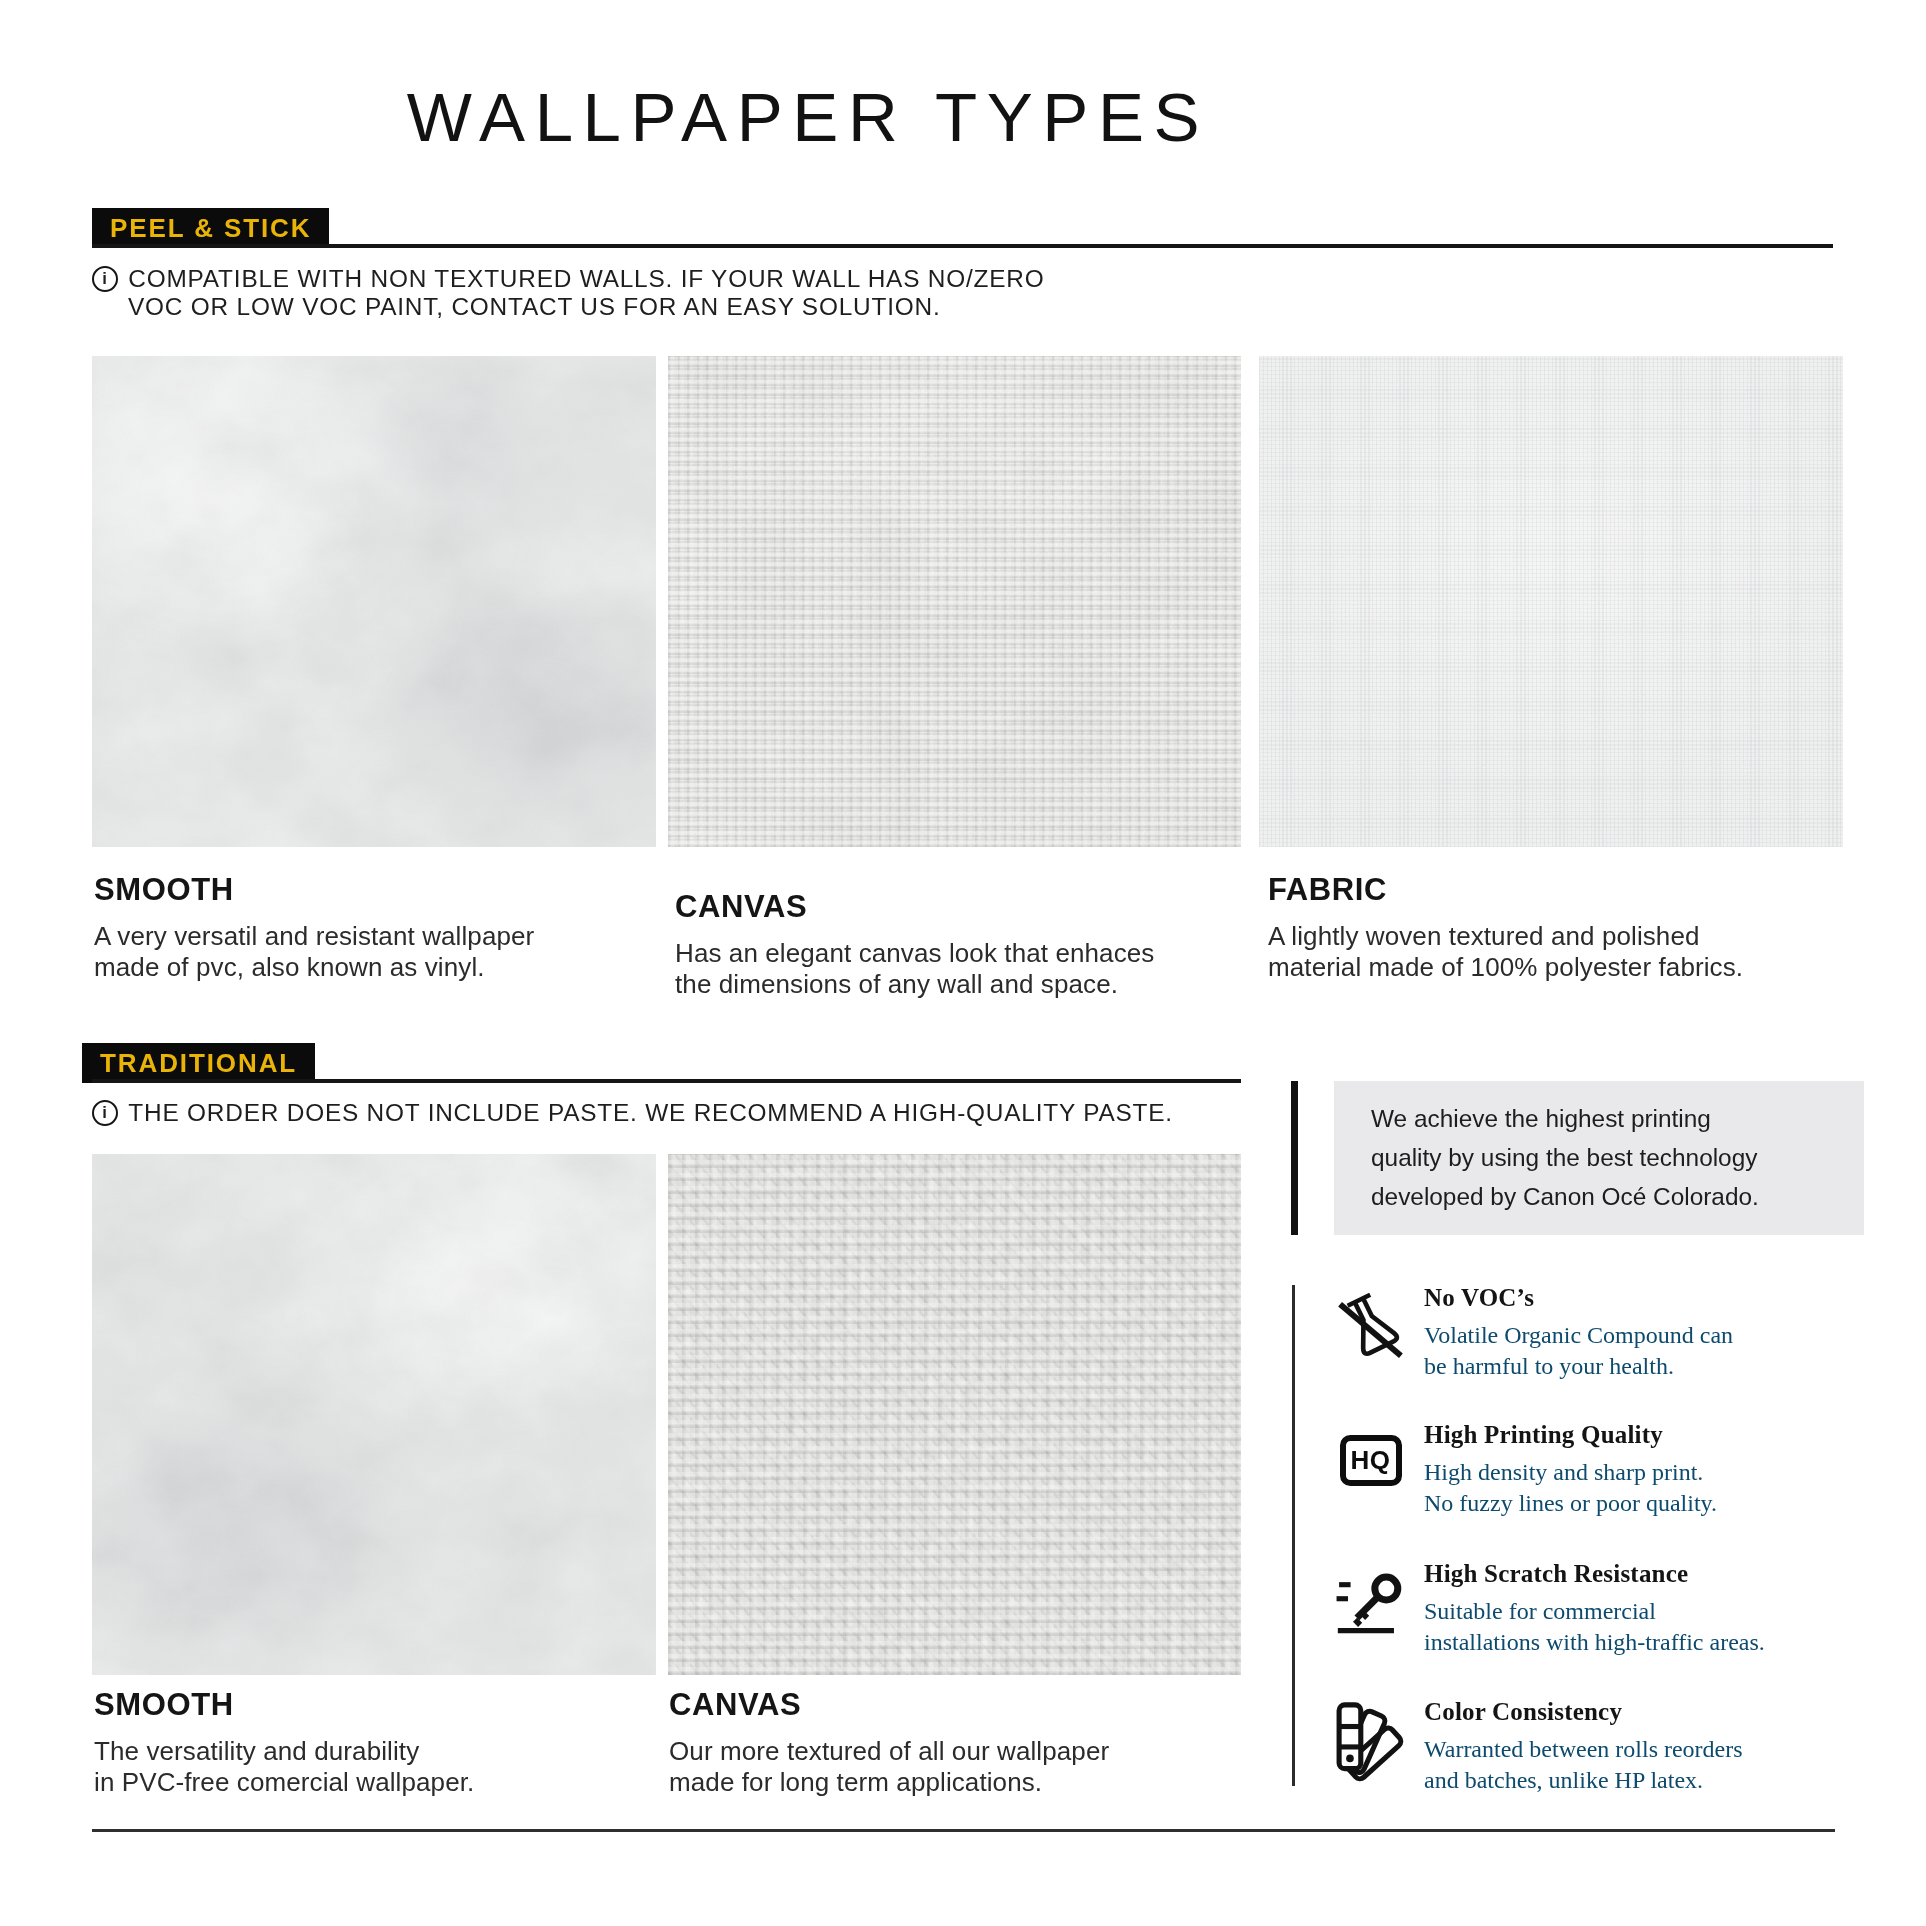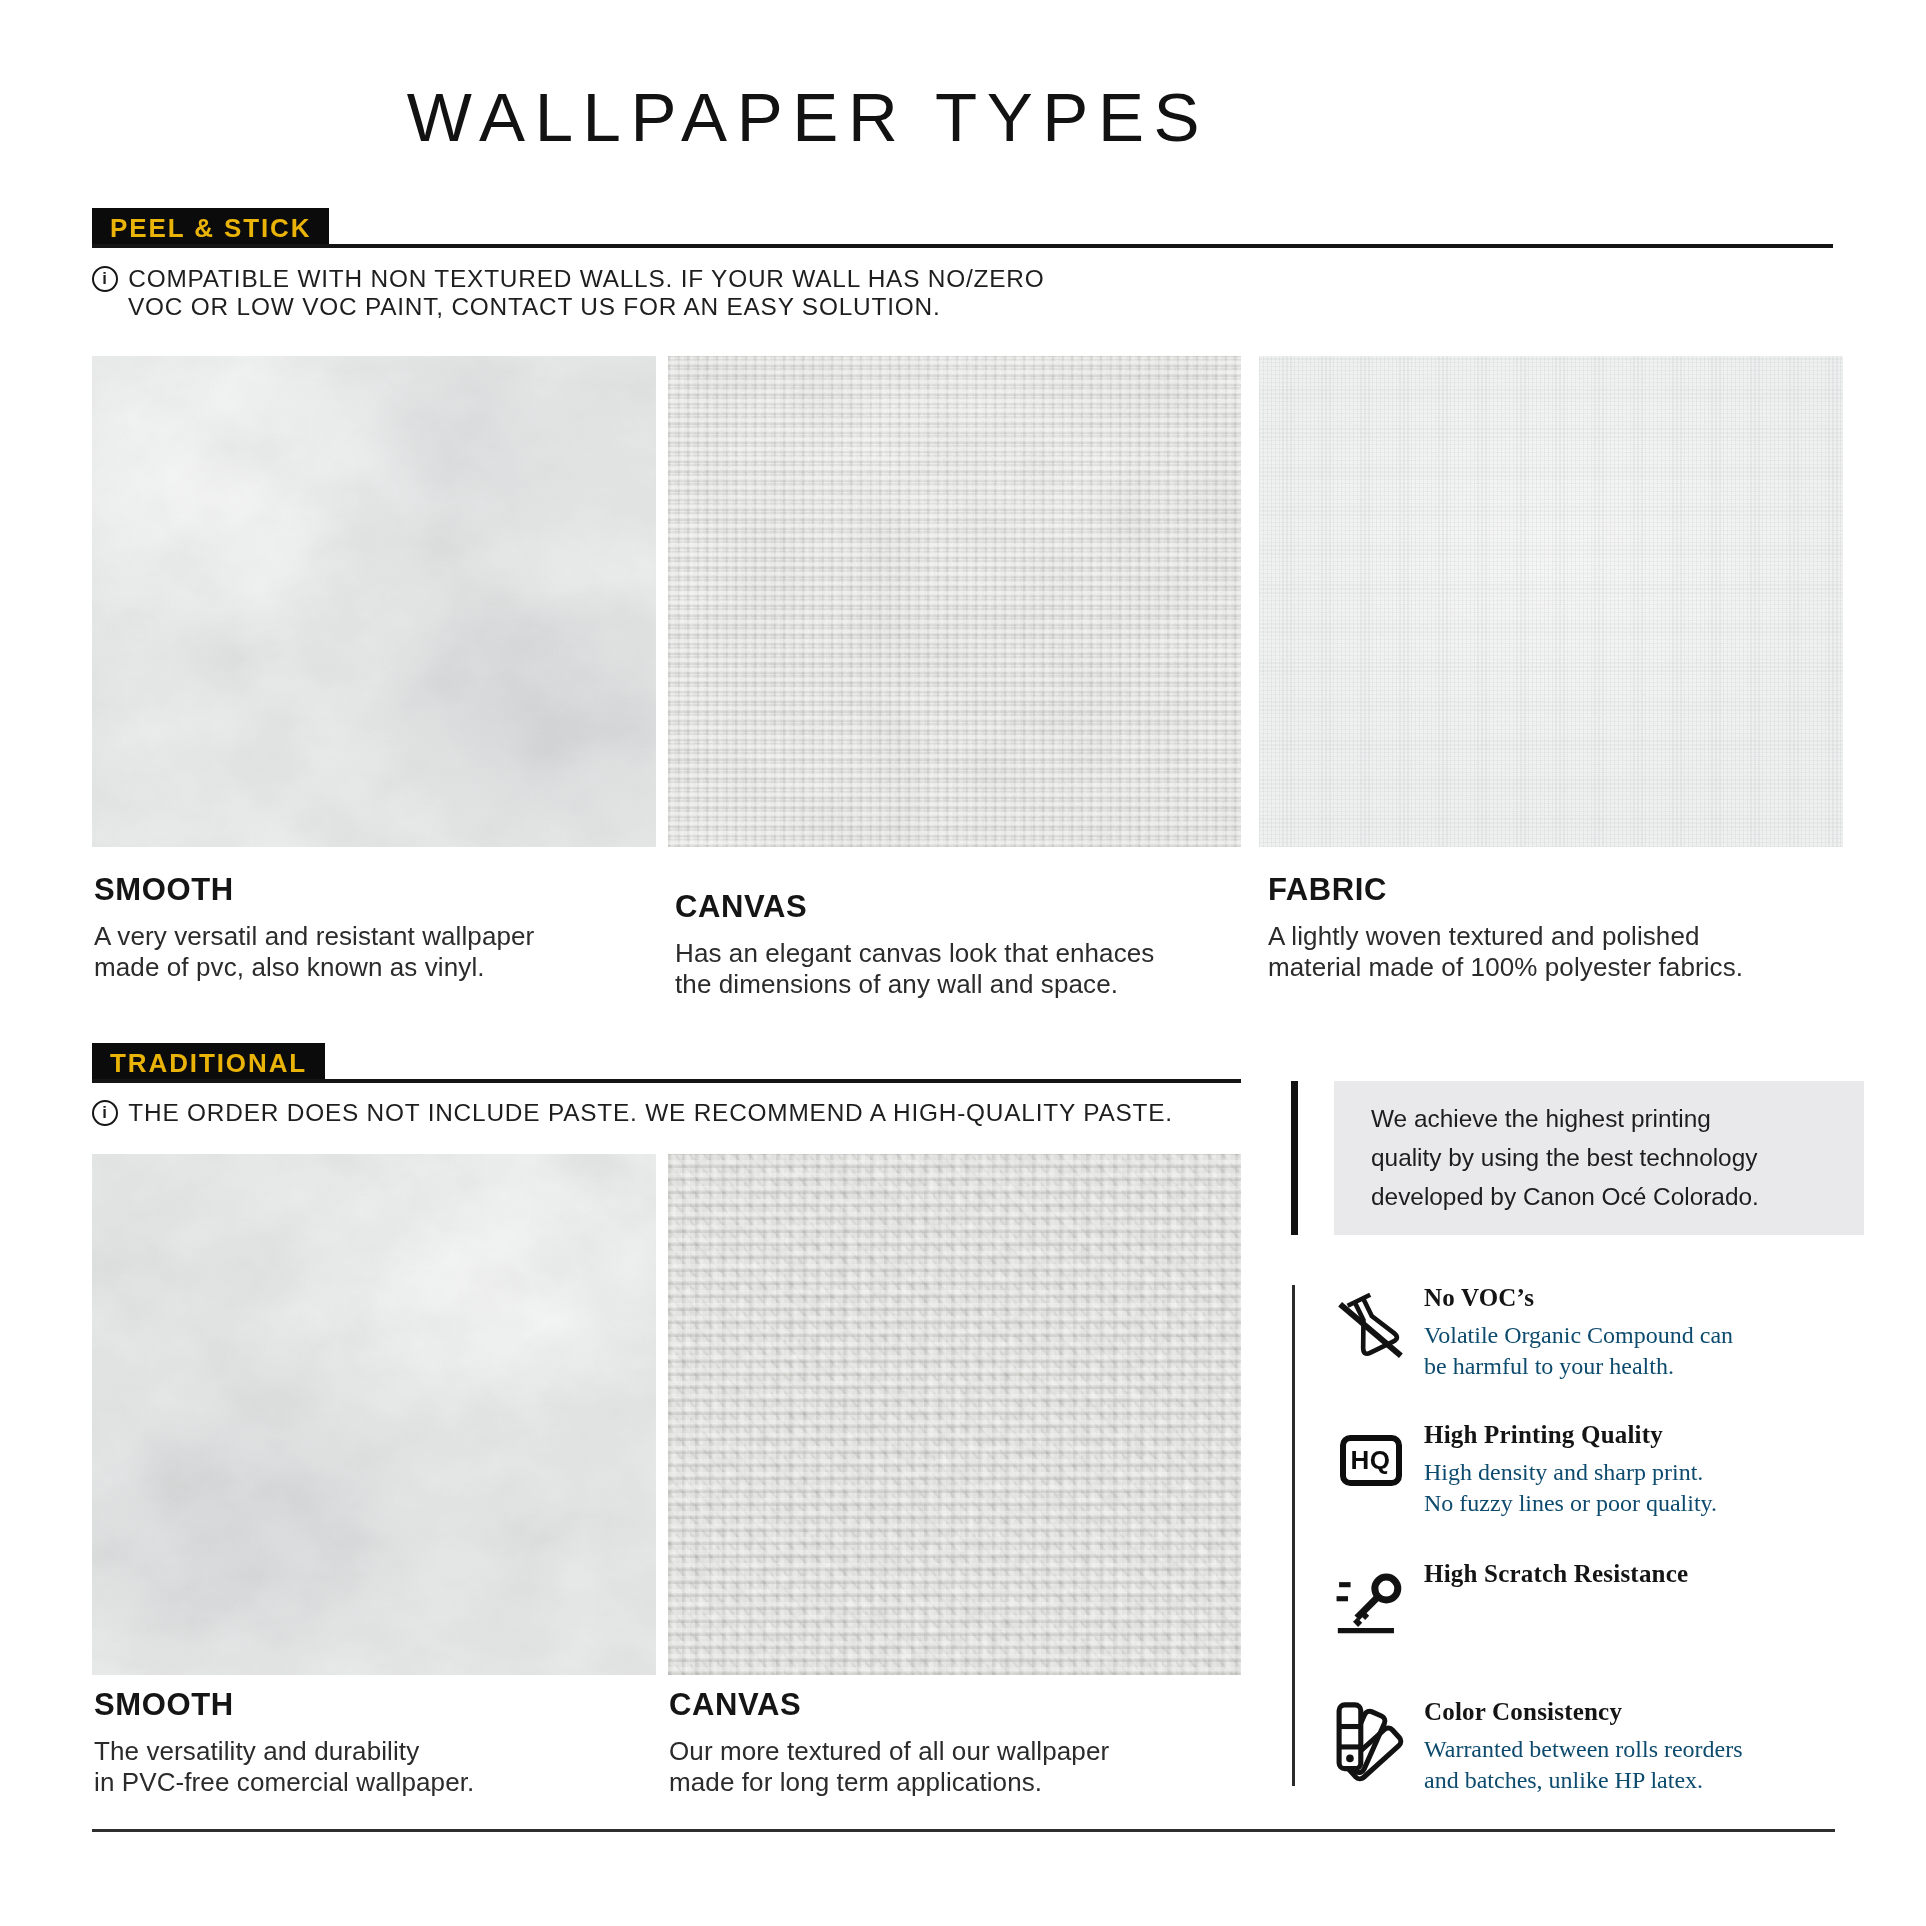--- a/index.html
+++ b/index.html
@@ -174,21 +174,21 @@
     </div>
   </div>
   <div class="cap" style="left:1268px;top:872px;">
     <div class="cap-name">FABRIC</div>
     <div class="cap-desc">
       <span>A lightly woven textured and polished</span><br>
       <span>material made of 100% polyester fabrics.</span>
     </div>
   </div>
 
-  <div class="badge" style="left:92px;top:1043px;">TRADITIONAL</div>
+  <div class="badge" style="left:82px;top:1043px;">TRADITIONAL</div>
   <div class="rule" style="left:92px;top:1079px;width:1149px;height:3.9px;"></div>
 
   <div class="note" style="left:92px;top:1099px;">
     <div class="note-row">
       <span class="info-ico">i</span>
       <span>THE ORDER DOES NOT INCLUDE PASTE. WE RECOMMEND A HIGH-QUALITY PASTE.</span>
     </div>
   </div>
 
   <div class="swatch tex-smooth-b" style="left:92px;top:1154px;width:564px;height:521px;">
@@ -314,20 +314,24 @@
         <line x1="67" y1="53" x2="34" y2="86" stroke-width="11"></line>
         <line x1="42" y1="78" x2="50" y2="86" stroke-width="9"></line>
         <line x1="31" y1="89" x2="39" y2="97" stroke-width="9"></line>
         <line x1="6" y1="34" x2="24" y2="34" stroke-width="8"></line>
         <line x1="2" y1="56" x2="20" y2="56" stroke-width="8"></line>
         <line x1="4" y1="106" x2="92" y2="106" stroke-width="8"></line>
       </svg>
     </div>
     <div class="f-body">
       <div class="f-title">High Scratch Resistance</div>
+      <div class="f-desc">
+        <span>Suitable for commercial</span><br>
+        <span>installations with high-traffic areas.</span>
+      </div>
     </div>
   </div>
 
   <div class="feature" style="top:1698px;">
     <div class="f-icon">
       <svg width="74" height="74" viewBox="0 0 116 116" overflow="visible">
         <g stroke="#121212" stroke-width="8" fill="none">
           <g transform="rotate(48 25 100)">
               <rect x="20" y="14" width="34" height="92" rx="9"></rect>
             </g>

